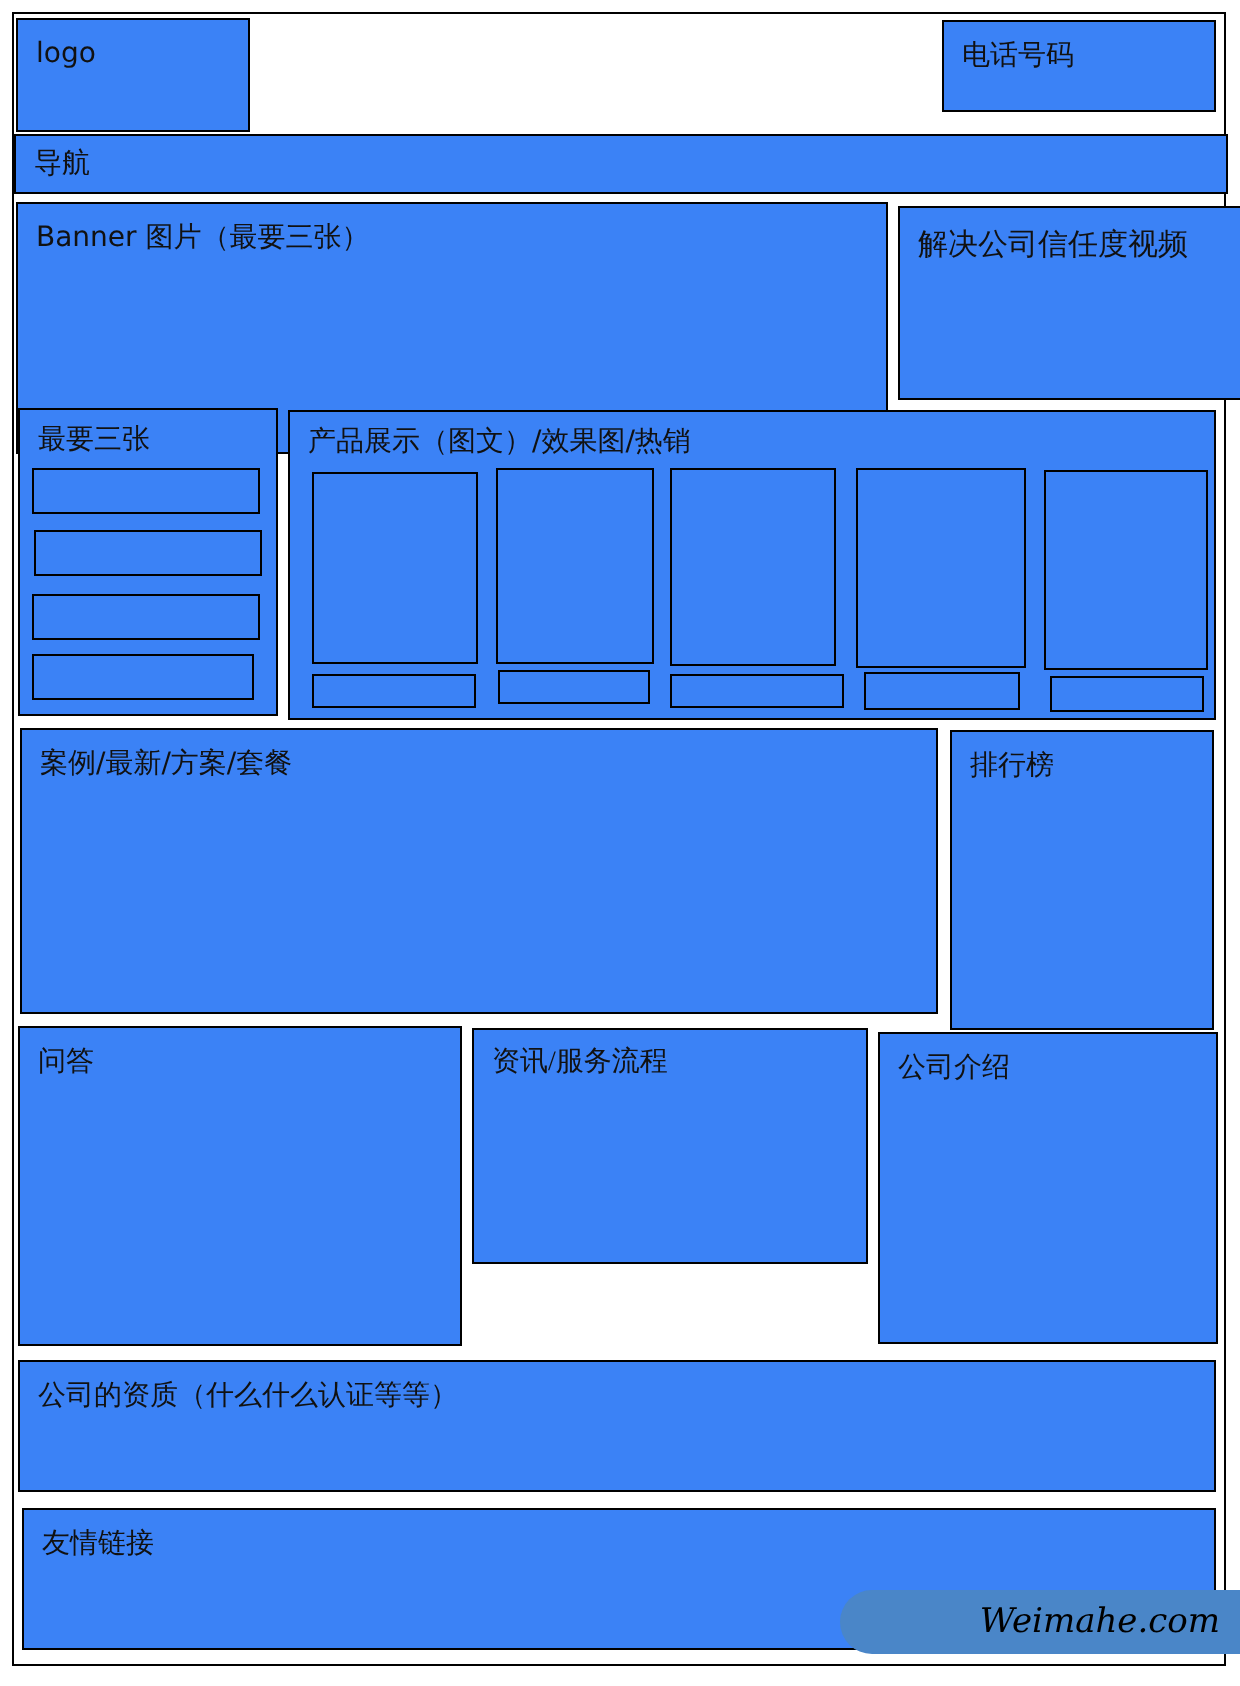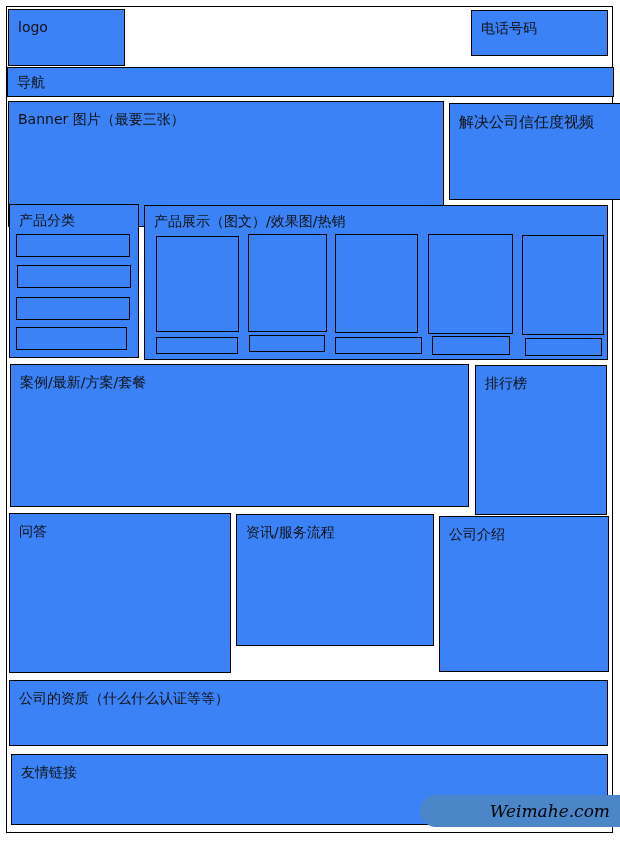--- a/index.html
+++ b/index.html
@@ -33,21 +33,21 @@
 </div>
 
 <div class="box" style="left:8px; top:101px; width:436px; height:126px;">
   <span class="lbl">Banner 图片（最要三张）</span>
 </div>
 <div class="box" style="left:449px; top:103px; width:190px; height:97px;padding-left:40px;">
   <span class="lbl wrap">解决公司信任度视频</span>
 </div>
 
 <div class="box" style="left:9px; top:204px; width:130px; height:154px;">
-  <span class="lbl" style="top:5px;">产品分类</span>
+  <span class="lbl" style="top:5px;">最要三张</span>
 </div>
 <div class="box" style="left:16px; top:234px; width:114px; height:23px;"></div>
 <div class="box" style="left:17px; top:265px; width:114px; height:23px;"></div>
 <div class="box" style="left:16px; top:297px; width:114px; height:23px;"></div>
 <div class="box" style="left:16px; top:327px; width:111px; height:23px;"></div>
 
 <div class="box" style="left:144px; top:205px; width:464px; height:155px;">
   <span class="lbl" style="top:5px;">产品展示（图文）/效果图/热销</span>
 </div>
 <div class="box" style="left:156px; top:236px; width:83px; height:96px;"></div>
@@ -64,21 +64,21 @@
 <div class="box" style="left:10px; top:364px; width:459px; height:143px;">
   <span class="lbl">案例/最新/方案/套餐</span>
 </div>
 <div class="box" style="left:475px; top:365px; width:132px; height:150px;">
   <span class="lbl">排行榜</span>
 </div>
 
 <div class="box" style="left:9px; top:513px; width:222px; height:160px;">
   <span class="lbl">问答</span>
 </div>
-<div class="box" style="left:236px; top:514px; width:198px; height:132px;">
+<div class="box" style="left:236px; top:514px; width:198px; height:118px;font-family:Liberation Serif, serif;">
   <span class="lbl">资讯/服务流程</span>
 </div>
 <div class="box" style="left:439px; top:516px; width:170px; height:156px;">
   <span class="lbl">公司介绍</span>
 </div>
 
 <div class="box" style="left:9px; top:680px; width:599px; height:66px;">
   <span class="lbl">公司的资质（什么什么认证等等）</span>
 </div>
 

